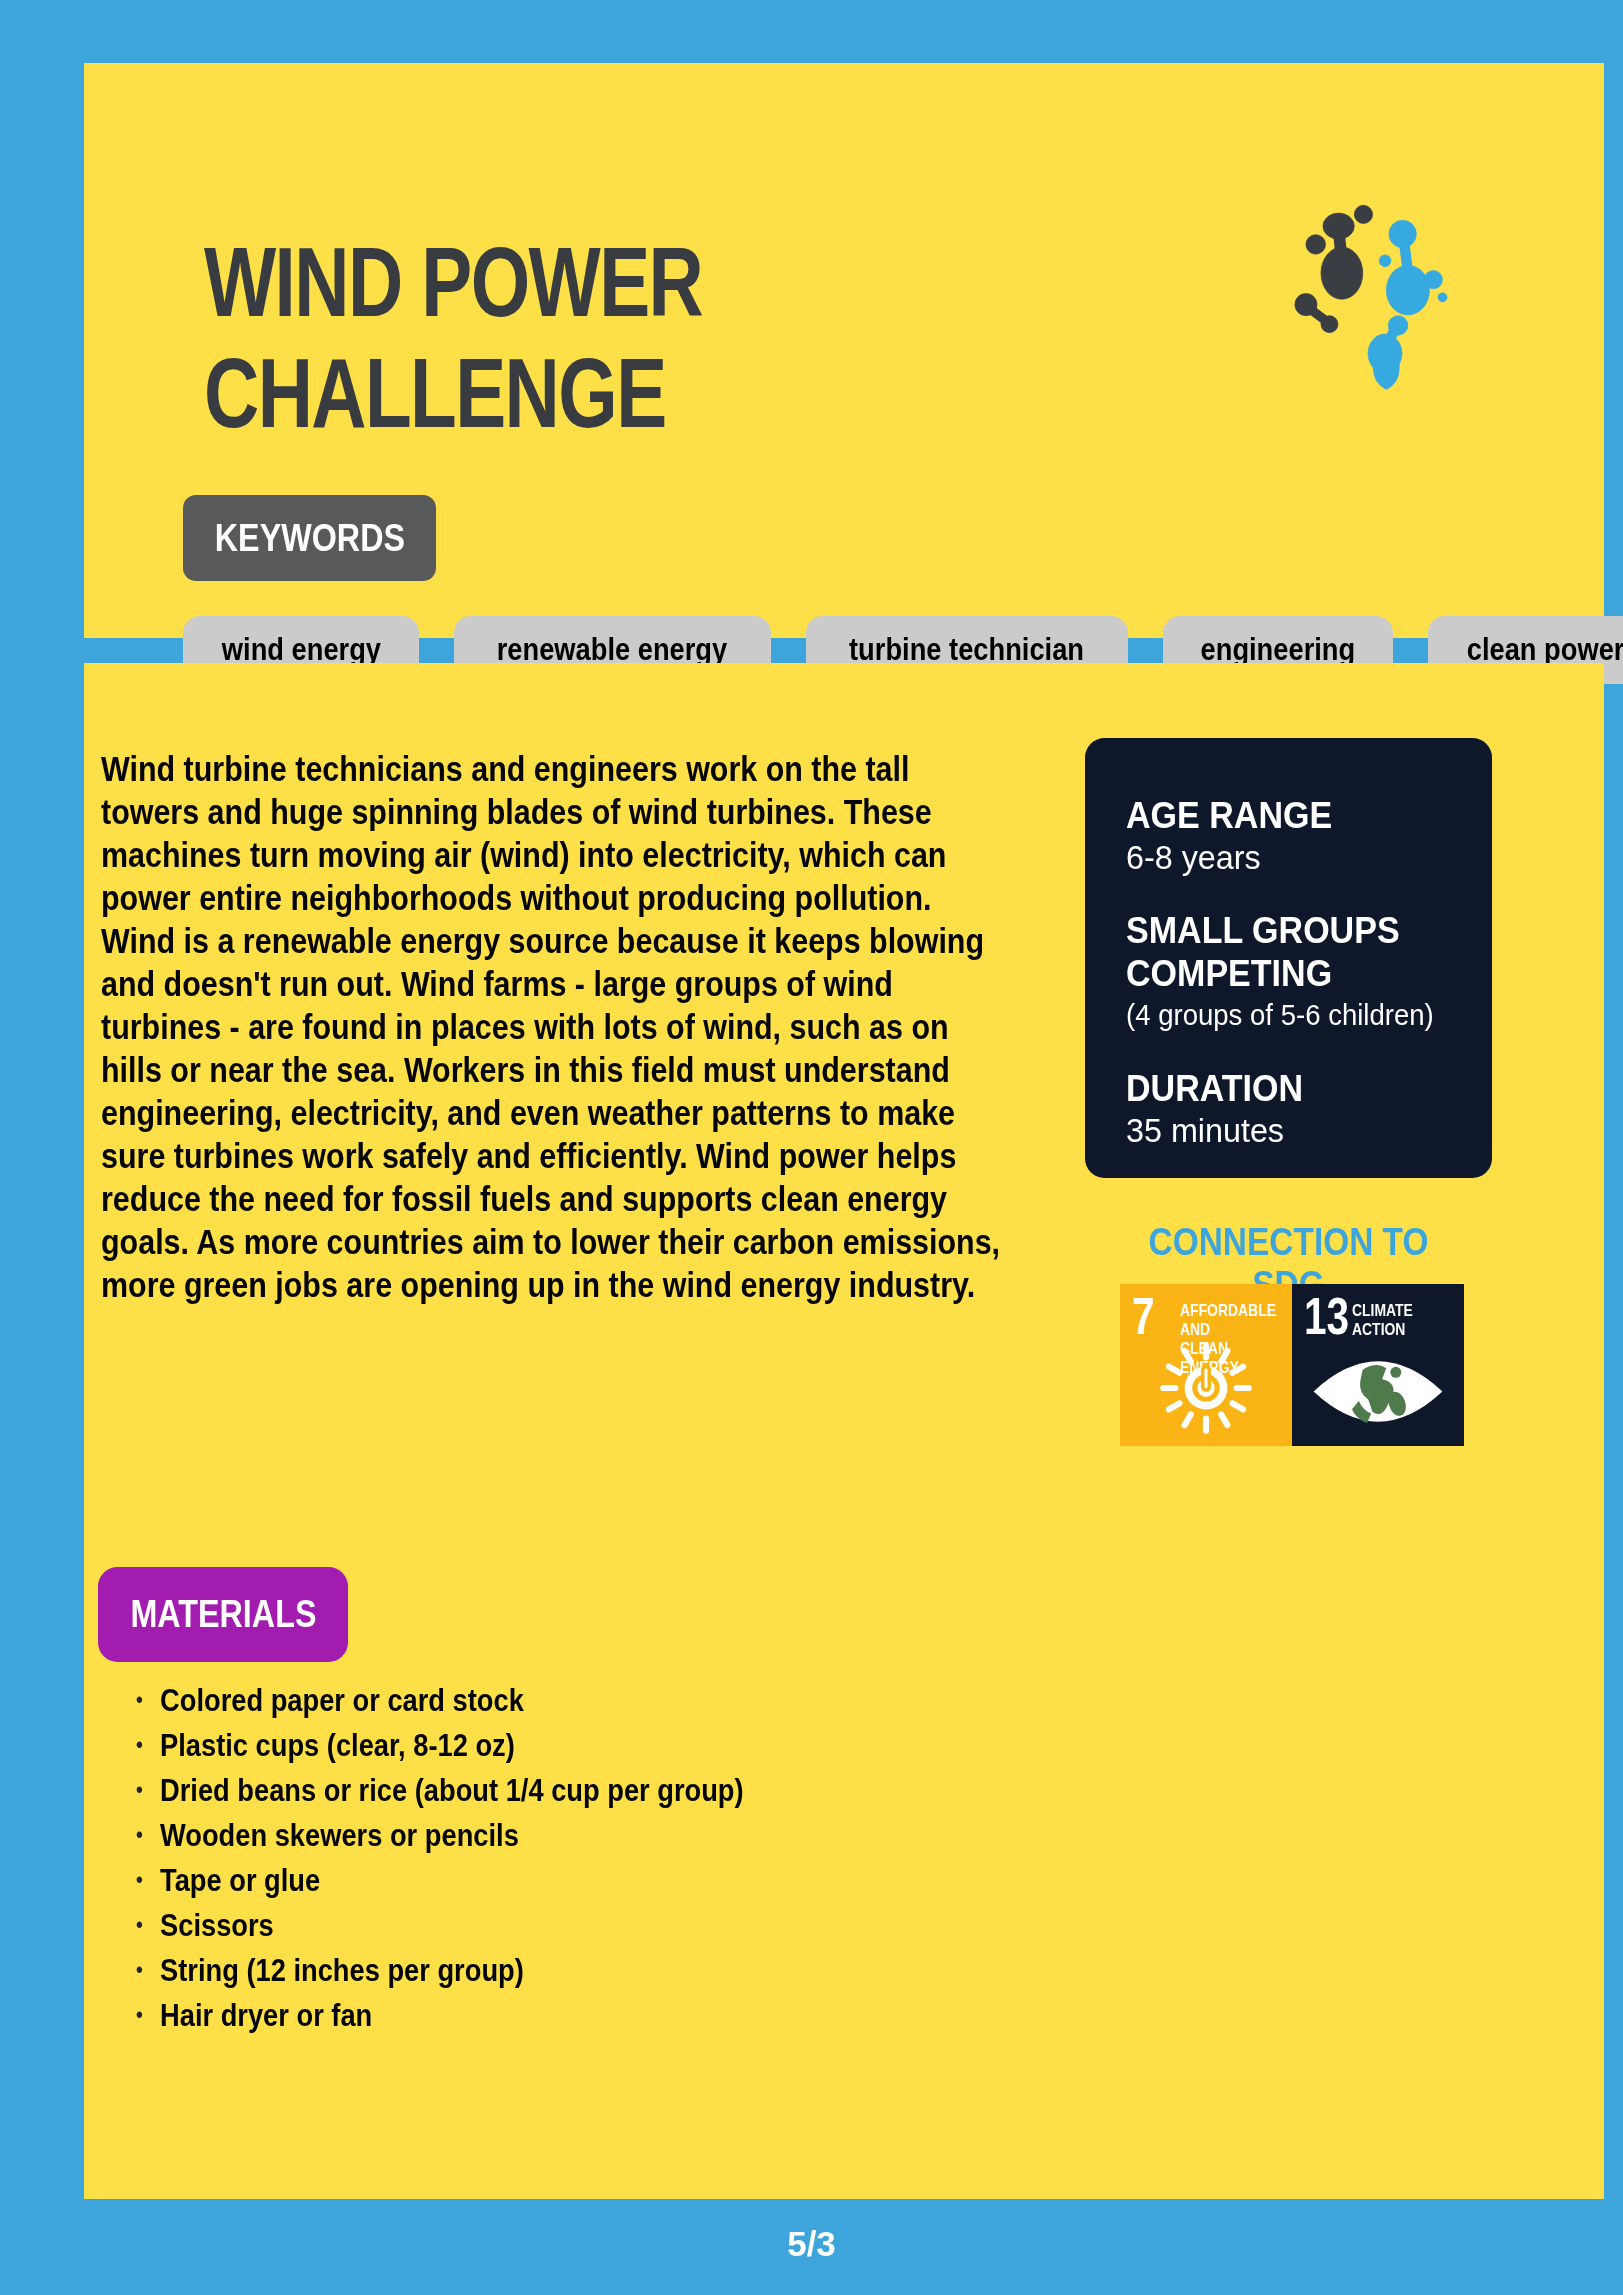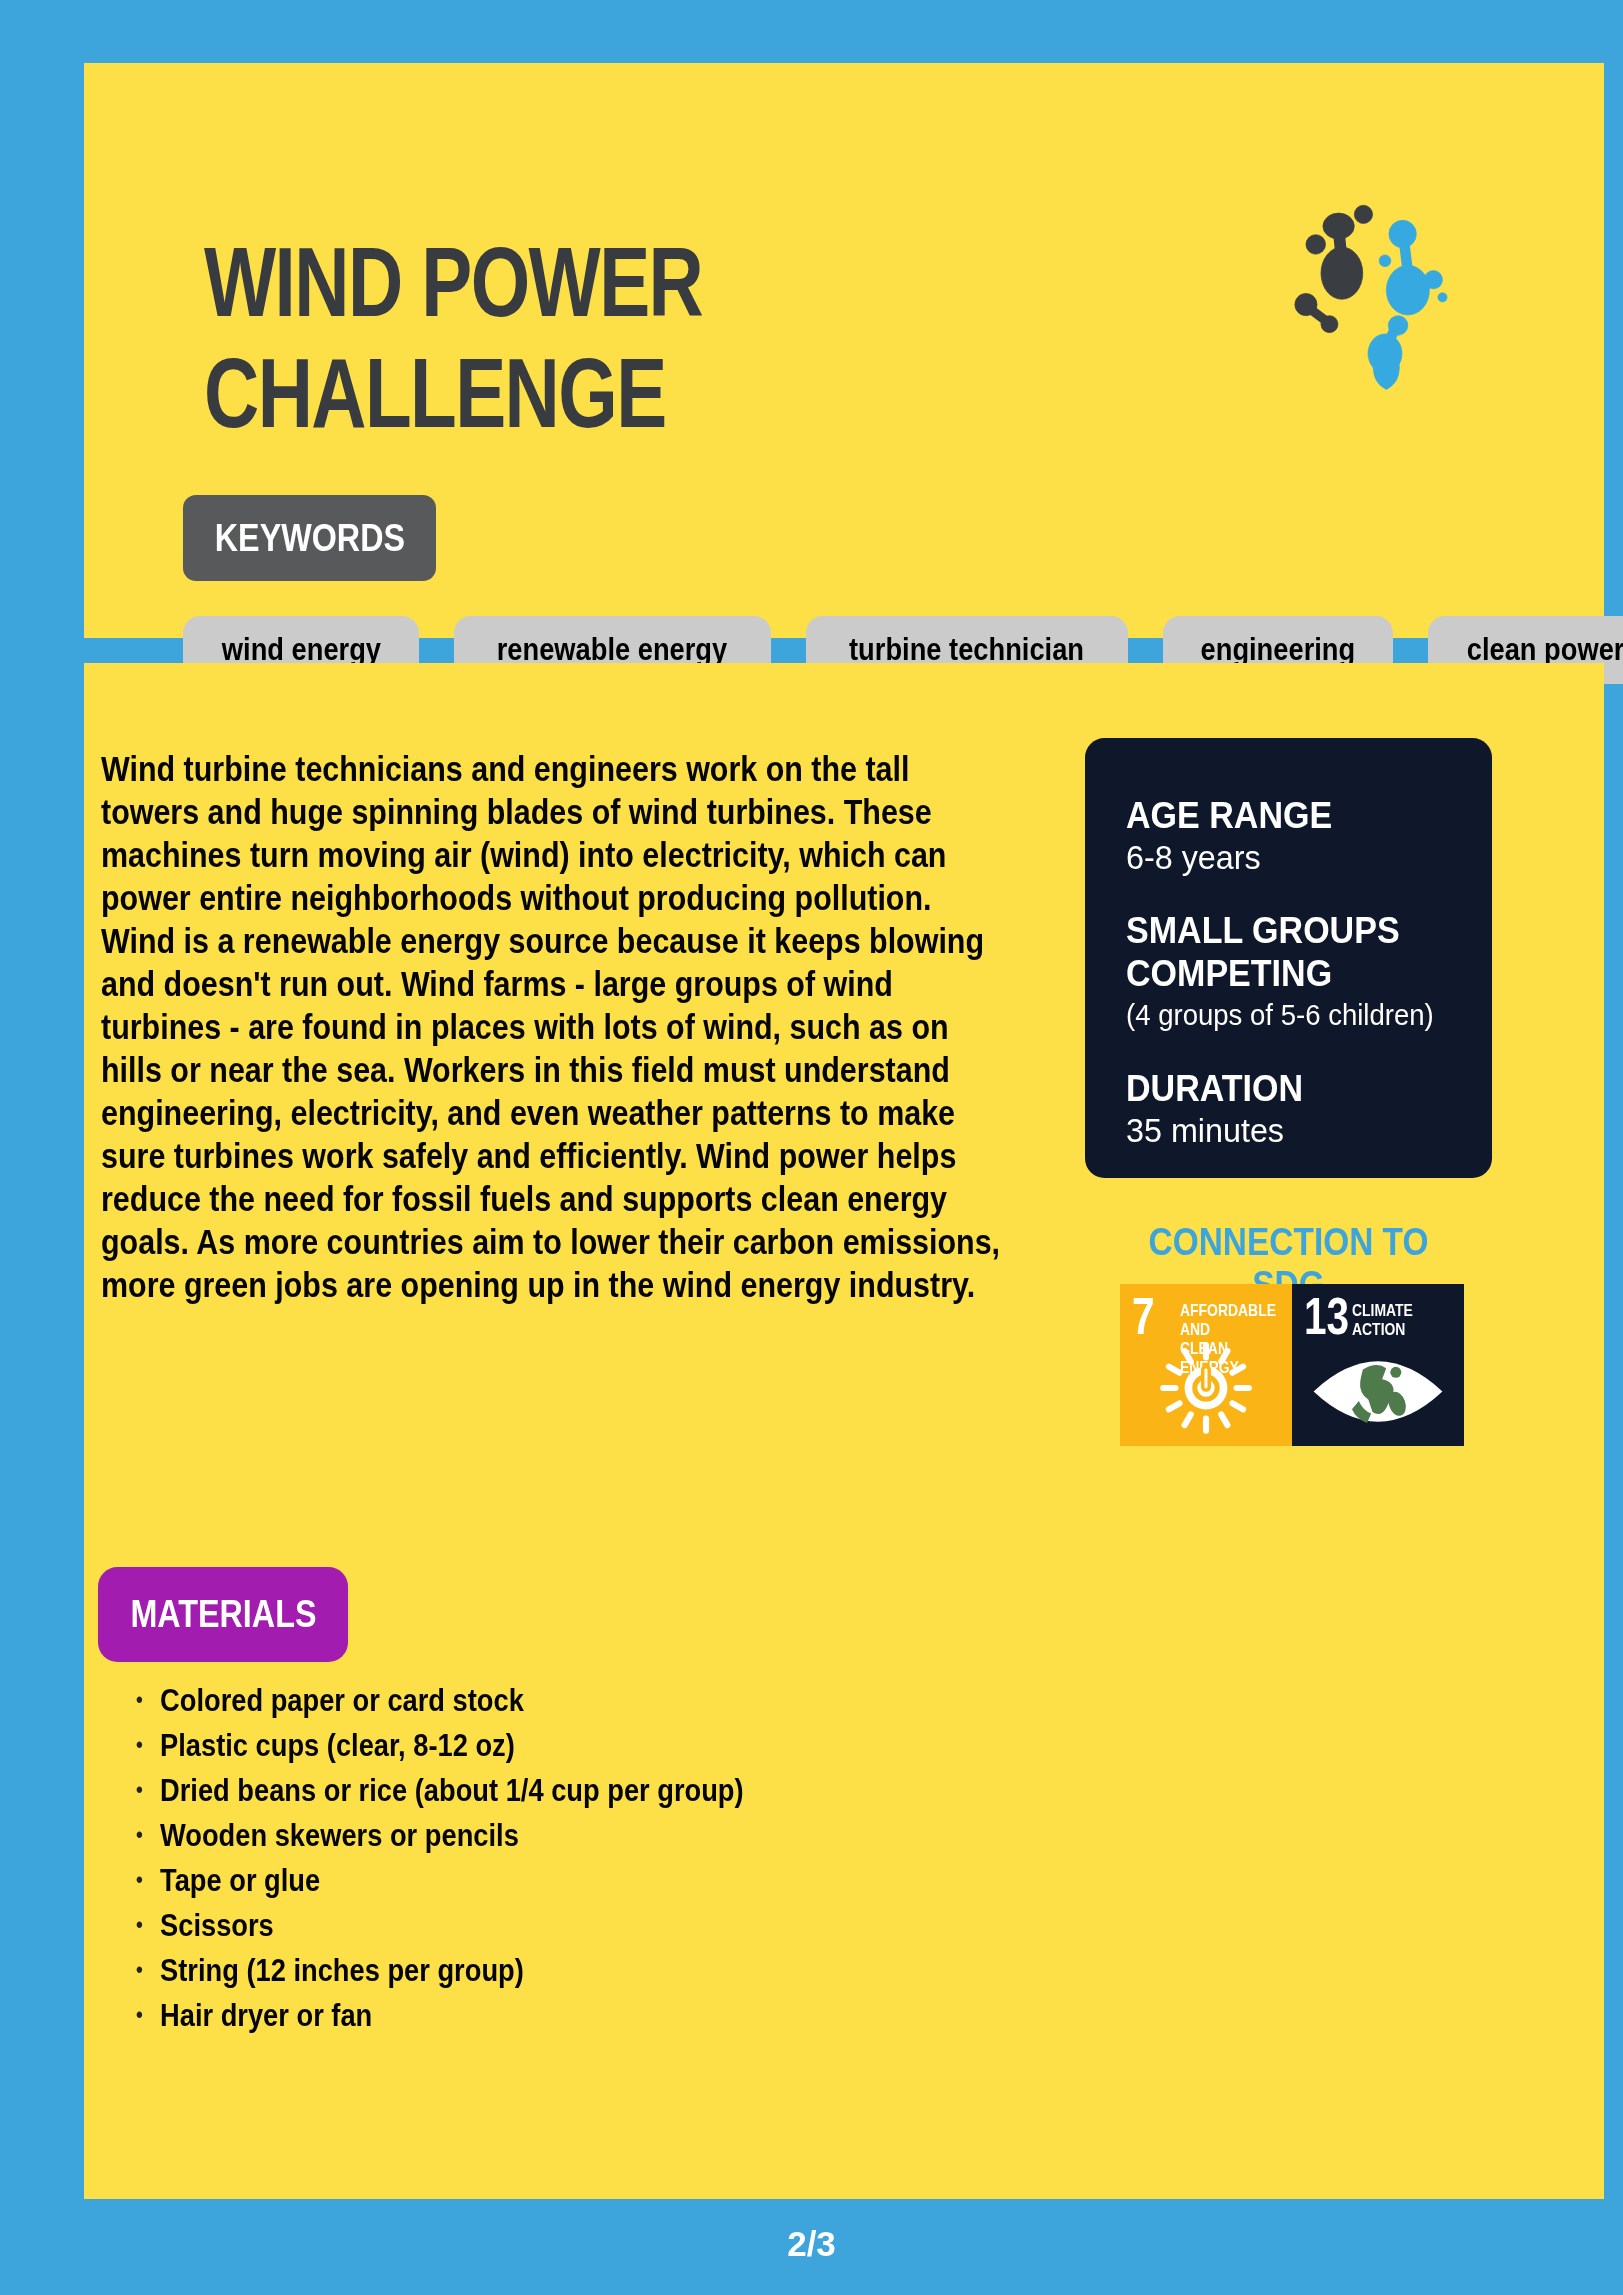--- a/index.html
+++ b/index.html
@@ -235,16 +235,16 @@
     <div class="item">Colored paper or card stock</div>
     <div class="item">Plastic cups (clear, 8-12 oz)</div>
     <div class="item">Dried beans or rice (about 1/4 cup per group)</div>
     <div class="item">Wooden skewers or pencils</div>
     <div class="item">Tape or glue</div>
     <div class="item">Scissors</div>
     <div class="item">String (12 inches per group)</div>
     <div class="item">Hair dryer or fan</div>
   </div>
 
-  <div class="page-number">2/3</div>
+  <div class="page-number">5/3</div>
 
 </div>
 
 
 </body></html>

